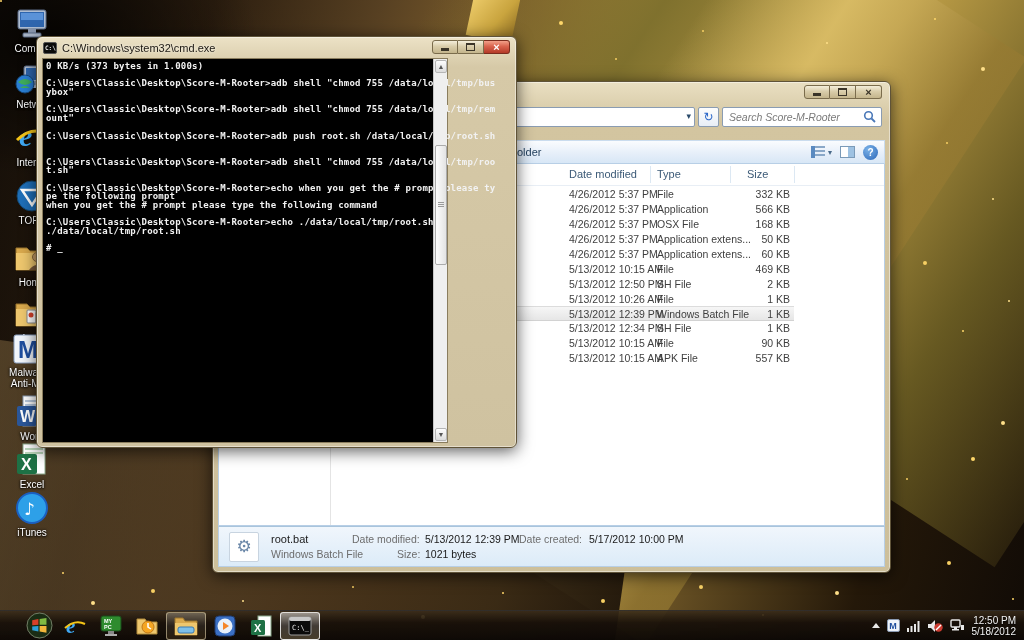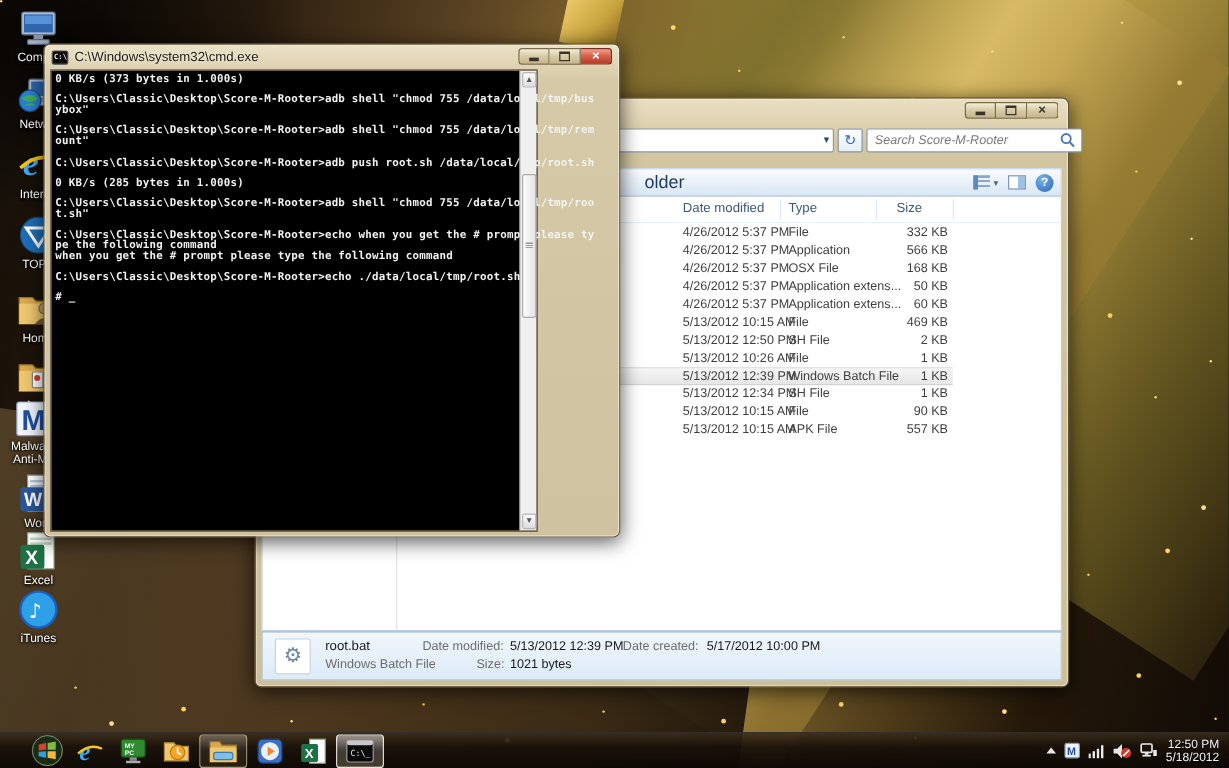--- a/index.html
+++ b/index.html
@@ -76,28 +76,28 @@
   
   #explorer { left:212px; top:81px; width:679px; height:492px;
     background:linear-gradient(#e9dfc2,#d3c5a0 40px,#cdbf9a); }
   #explorer .cap-btns { right:8px; top:3px; }
   .addr-row { position:absolute; left:5px; right:5px; top:21px; height:27px; display:flex; align-items:center; }
   .addr-field { position:absolute; left:1px; top:4px; width:476px; height:20px; background:#fff;
     border:1px solid #8a9cb2; border-radius:2px; }
   .addr-drop { position:absolute; right:3px; top:3px; font-size:9px; color:#2a4a6a; }
   .refresh-btn { position:absolute; left:480px; top:4px; width:21px; height:20px; background:linear-gradient(#fdfdfd,#e8eef6);
     border:1px solid #8a9cb2; border-radius:2px; text-align:center; font-size:12px; line-height:18px; color:#2a66c8; }
-  .search-field { position:absolute; left:504px; top:4px; width:180px; height:20px; background:#fff;
+  .search-field { position:absolute; left:504px; top:4px; width:160px; height:20px; background:#fff;
     border:1px solid #8a9cb2; border-radius:2px; display:flex; align-items:center; }
   .search-text { flex:1; padding-left:6px; font-size:10.5px; font-style:italic; color:#7a7a7a;
     white-space:nowrap; overflow:hidden; }
   .cmdbar { position:absolute; left:5px; right:5px; top:58px; height:24px;
     background:linear-gradient(#fafcfe,#e5eef9 60%,#d8e7f6); border:1px solid #cadcee; border-bottom-color:#b8cfe6;
     display:flex; align-items:center; }
-  .cmdbar-frag { position:absolute; left:318px; font-size:15px; color:#1e3c5a; }
+  .cmdbar-frag { position:absolute; left:298px; font-size:11px; color:#1e3c5a; }
   .cmdbar-right { position:absolute; right:6px; display:flex; align-items:center; gap:8px; }
   .views-btn { display:flex; align-items:center; gap:3px; font-size:8px; color:#4a6a8a; }
   .views-glyph { width:14px; height:12px;
     background:repeating-linear-gradient(#8aa8c8 0 2px, transparent 2px 4px); border-left:4px solid #5a8ac0; }
   .preview-glyph { width:15px; height:12px; border:1px solid #7a9ab8; background:linear-gradient(90deg,#fff 55%,#9ec2e2 55%); }
   .help-btn { width:15px; height:15px; border-radius:50%; background:radial-gradient(circle at 35% 30%,#7ab2e8,#2a66b8);
     color:#fff; font:bold 10px "Liberation Sans",sans-serif; text-align:center; line-height:15px; }
   .mainarea { position:absolute; left:5px; right:5px; top:82px; bottom:46px; background:#fff; border:1px solid #b8cfe6; border-top:none; }
   .navpane { position:absolute; left:0; top:0; bottom:0; width:112px; background:#fff; border-right:1px solid #e4e4e4; }
   .filelist { position:absolute; left:113px; right:0; top:0; bottom:0; overflow:hidden; }
@@ -387,30 +387,30 @@
         <div class="cline">0 KB/s (373 bytes in 1.000s)</div>
         <div class="cline"></div>
         <div class="cline">C:\Users\Classic\Desktop\Score-M-Rooter&gt;adb shell "chmod 755 /data/local/tmp/bus</div>
         <div class="cline">ybox"</div>
         <div class="cline"></div>
         <div class="cline">C:\Users\Classic\Desktop\Score-M-Rooter&gt;adb shell "chmod 755 /data/local/tmp/rem</div>
         <div class="cline">ount"</div>
         <div class="cline"></div>
         <div class="cline">C:\Users\Classic\Desktop\Score-M-Rooter&gt;adb push root.sh /data/local/tmp/root.sh</div>
         <div class="cline"></div>
-        <div class="cline">0 KB/s (285 bytes in 1.000s)</div>
         <div class="cline"></div>
         <div class="cline">C:\Users\Classic\Desktop\Score-M-Rooter&gt;adb shell "chmod 755 /data/local/tmp/roo</div>
         <div class="cline">t.sh"</div>
         <div class="cline"></div>
         <div class="cline">C:\Users\Classic\Desktop\Score-M-Rooter&gt;echo when you get the # prompt please ty</div>
-        <div class="cline">pe the following command</div>
+        <div class="cline">pe the following prompt</div>
         <div class="cline">when you get the # prompt please type the following command</div>
         <div class="cline"></div>
         <div class="cline">C:\Users\Classic\Desktop\Score-M-Rooter&gt;echo ./data/local/tmp/root.sh</div>
+        <div class="cline">./data/local/tmp/root.sh</div>
         <div class="cline"></div>
         <div class="cline"># _</div>
       </div>
     <div class="cscroll">
       <div class="cs-arrow cs-up">▲</div>
       <div class="cs-thumb">
           <div class="cs-grip"></div>
         </div>
       <div class="cs-arrow cs-down">▼</div>
     </div>

